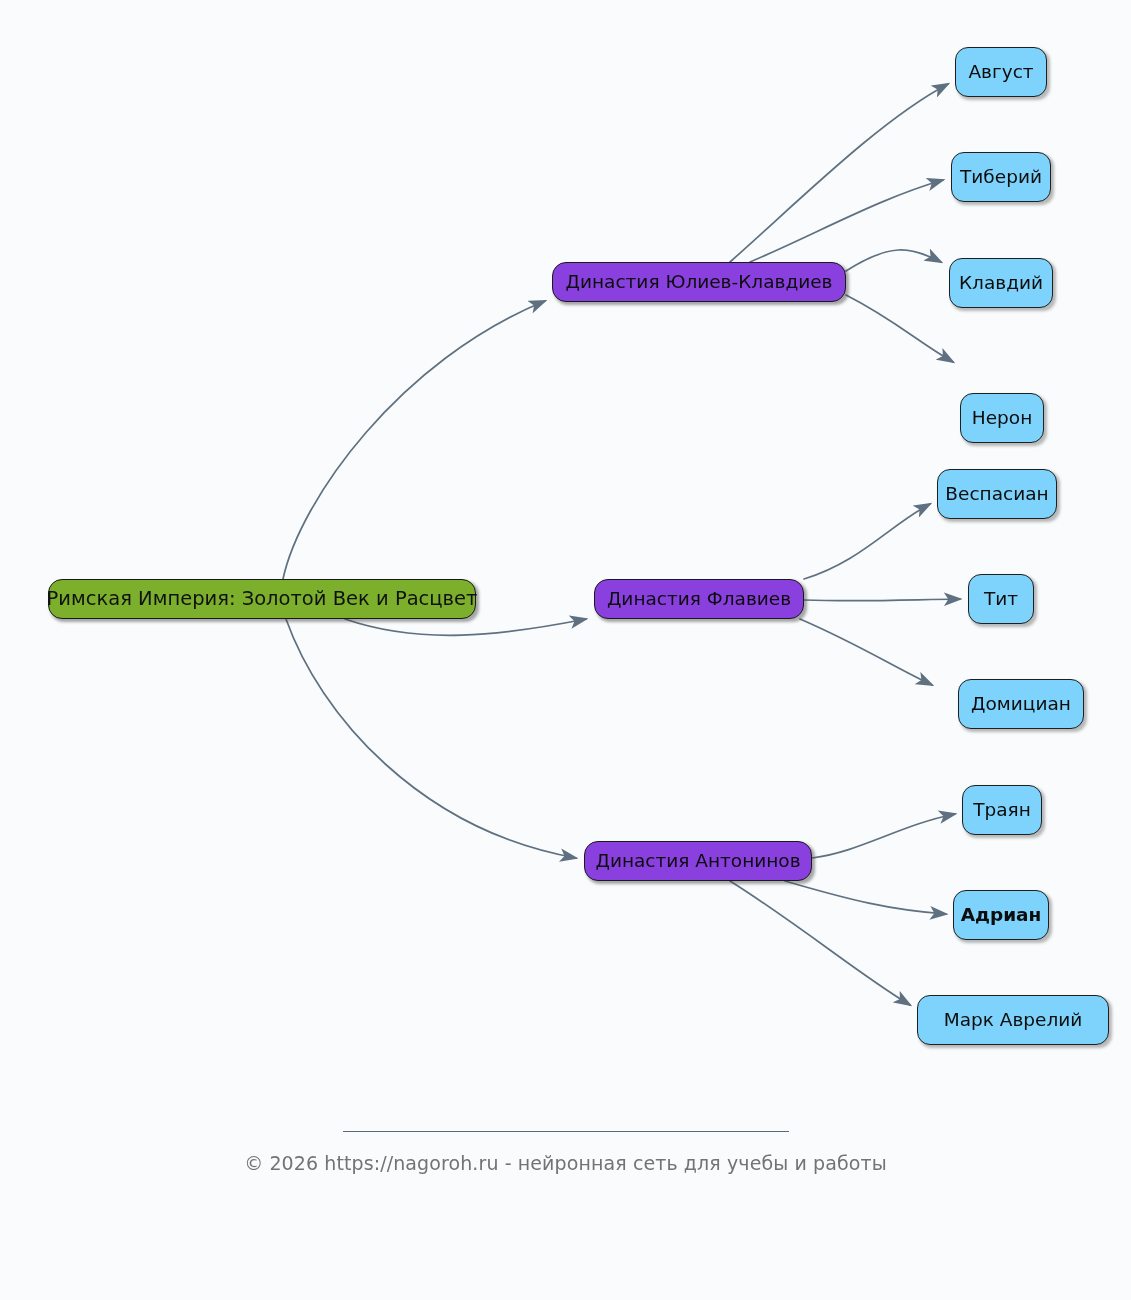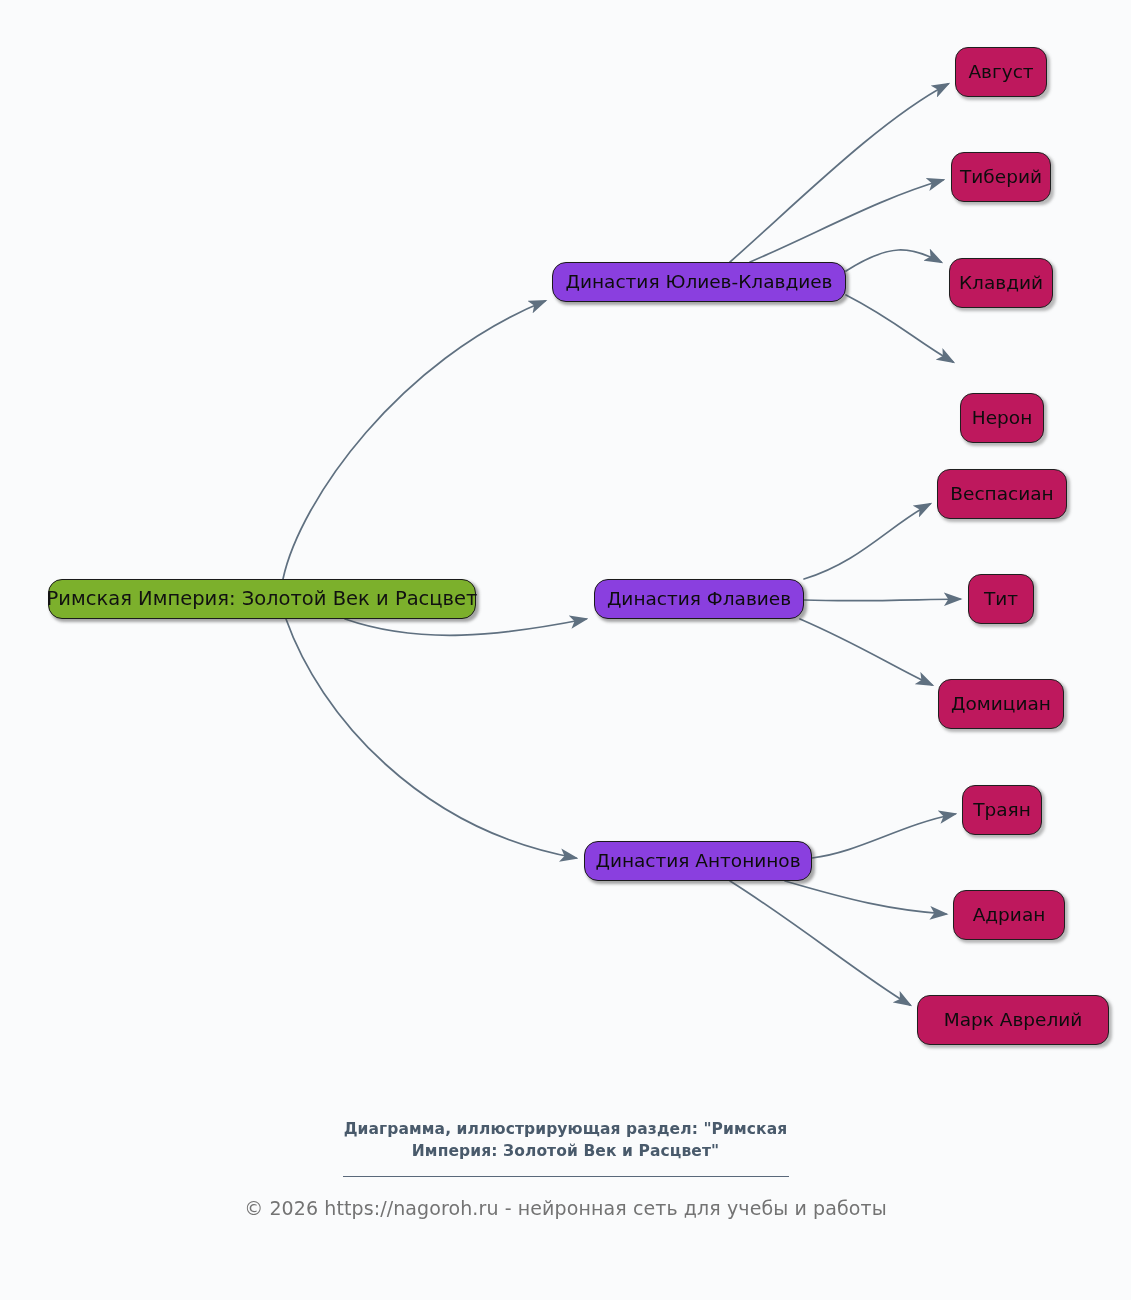--- a/index.html
+++ b/index.html
@@ -66,21 +66,21 @@
     border: 1.6px solid #1a1a1a;
     border-radius: 14px;
     color: #0d0d0d;
     font-size: 18.5px;
     padding: 8px 16px;
     box-shadow: 2.5px 2.5px 3px rgba(60,60,60,0.45);
   }
 
   
   .node-leaf {
-    background: #be185d;
+    background: #7dd3fc;
     border: 1.9px solid #1f1f1f;
     border-radius: 13px;
     color: #0d0d0d;
     font-size: 18.5px;
     padding: 3px 14px;
     box-shadow: 2.5px 2.5px 3px rgba(90,90,90,0.42);
   }
 
   
   #footer-block {
@@ -154,45 +154,41 @@
   <div class="node node-leaf" style="left: 949px; top: 258px; width: 104px; height: 50px;">
     <span class="node-label">Клавдий</span>
   </div>
   <div class="node node-leaf" style="left: 960px; top: 363px; width: 84px; height: 50px; margin-top: 30px;">
     <span class="node-label">Нерон</span>
   </div>
 
   <div class="node node-branch" style="left: 594px; top: 579px; width: 210px; height: 40px; background: rgb(138, 63, 223); color: rgb(13, 13, 13);">
     <span class="node-label">Династия Флавиев</span>
   </div>
-  <div class="node node-leaf" style="left: 937px; top: 469px; width: 130px; height: 50px;">
+  <div class="node node-leaf" style="left: 937px; top: 469px; width: 120px; height: 50px;">
     <span class="node-label">Веспасиан</span>
   </div>
   <div class="node node-leaf" style="left: 968px; top: 574px; width: 66px; height: 50px;">
     <span class="node-label">Тит</span>
   </div>
-  <div class="node node-leaf" style="left: 938px; top: 679px; width: 126px; height: 50px;">
+  <div class="node node-leaf" style="left: 958px; top: 679px; width: 126px; height: 50px;">
     <span class="node-label">Домициан</span>
   </div>
 
   <div class="node node-branch" style="left: 584px; top: 841px; width: 228px; height: 40px; background: rgb(138, 63, 223); color: rgb(13, 13, 13);">
     <span class="node-label">Династия Антонинов</span>
   </div>
   <div class="node node-leaf" style="left: 962px; top: 785px; width: 80px; height: 50px;">
     <span class="node-label">Траян</span>
   </div>
-  <div class="node node-leaf" style="left: 953px; top: 890px; width: 112px; height: 50px;">
+  <div class="node node-leaf" style="left: 953px; top: 890px; width: 96px; height: 50px; font-weight: bold;">
     <span class="node-label">Адриан</span>
   </div>
   <div class="node node-leaf" style="left: 917px; top: 995px; width: 192px; height: 50px;">
     <span class="node-label">Марк Аврелий</span>
   </div>
 
 </div>
 
 <div id="footer-block">
-  <div id="caption-text" style="color: rgb(73, 90, 107);">
-    <div>Диаграмма, иллюстрирующая раздел: "Римская</div>
-    <div>Империя: Золотой Век и Расцвет"</div>
-  </div>
   <div id="footer-divider"></div>
   <div id="footer-credit" style="color: #737373;">© 2026 https://nagoroh.ru - нейронная сеть для учебы и работы</div>
 </div>
 
 </body></html>

